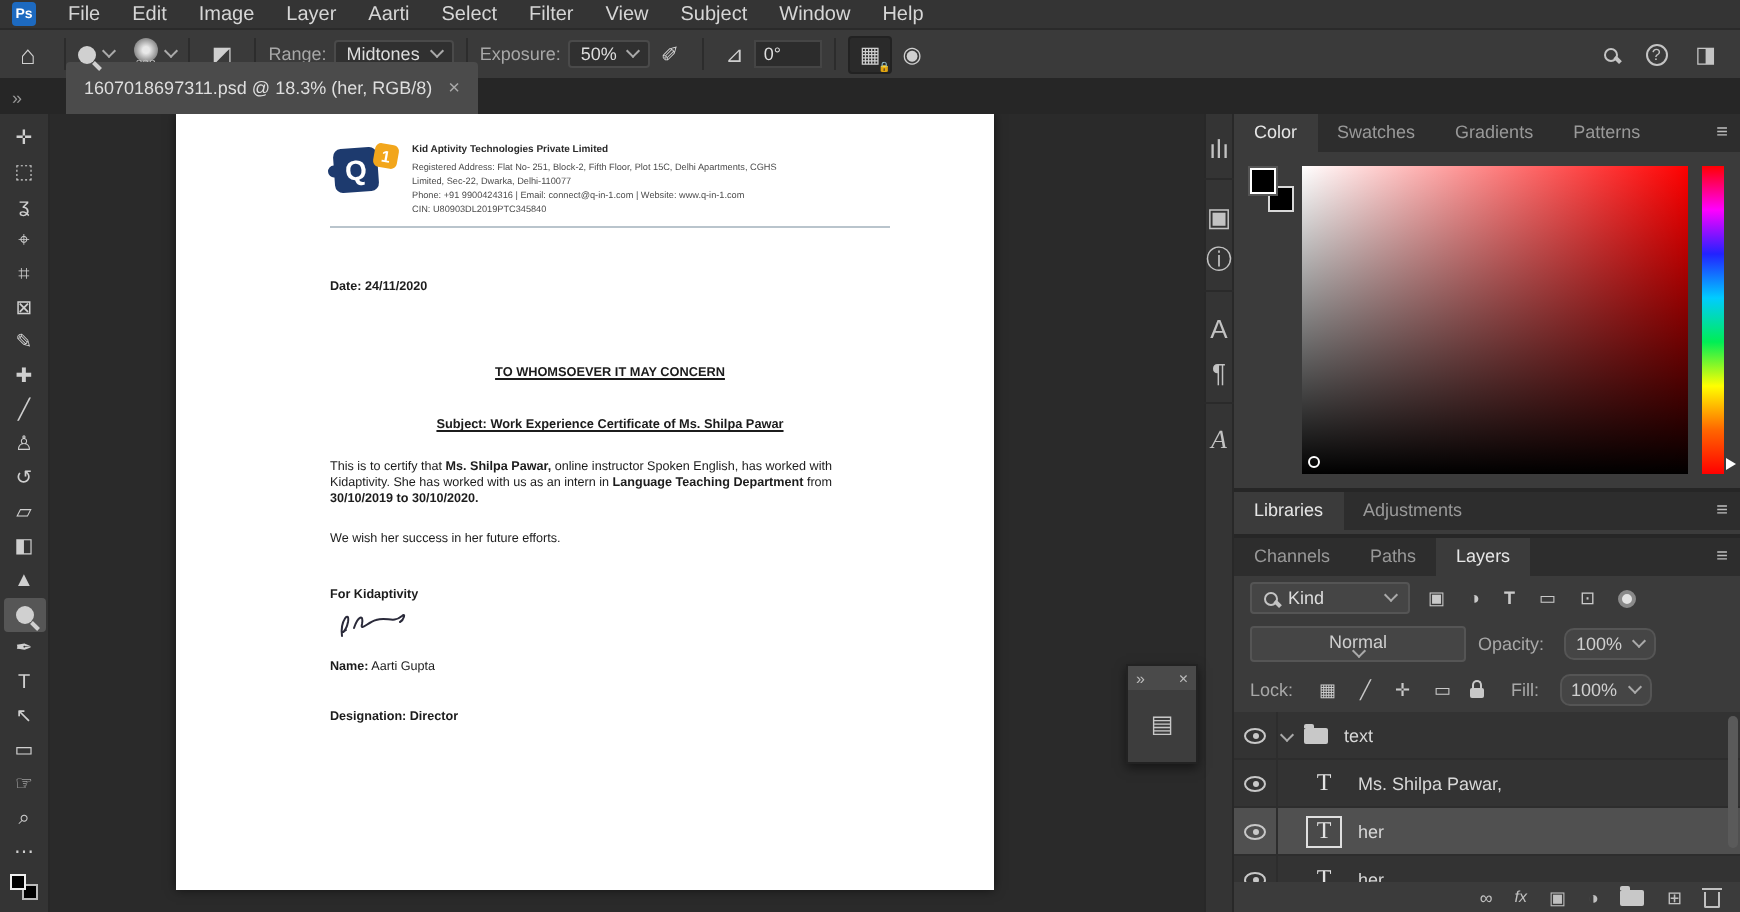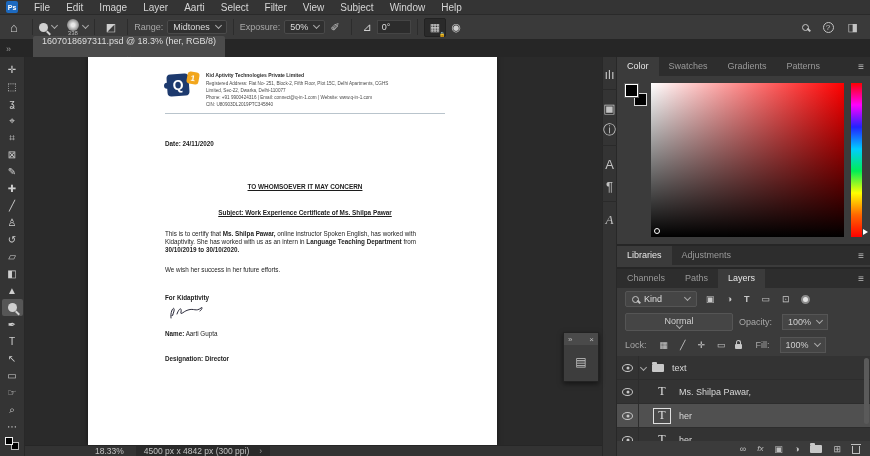--- a/index.html
+++ b/index.html
@@ -41,22 +41,22 @@
   .mag { width:7px; height:7px; border:1.5px solid #c4c4c4; border-radius:50%; position:relative; display:inline-block; }
   .mag::after { content:""; position:absolute; width:4px; height:1.5px; background:#c4c4c4;
                 right:-3px; bottom:-1px; transform:rotate(45deg); }
   .help-ico { width:11px; height:11px; border:1px solid #c4c4c4; border-radius:50%; font-size:8px;
               display:flex; align-items:center; justify-content:center; color:#c4c4c4; }
   .ws-ico { font-size:11px; color:#c4c4c4; }
 
   
   .tabbar { height:17px; background:#262626; display:flex; align-items:flex-end; flex:0 0 17px; }
   .tab-overflow { color:#9a9a9a; font-size:9px; padding:0 8px 3px 6px; }
-  .doc-tab { background:#4b4b4b; color:#dedede; font-size:9px; height:21px; display:flex;
-             align-items:center; gap:8px; padding:0 9px; margin-left:14px; border-radius:2px 2px 0 0;flex-direction:column; }
+  .doc-tab { background:#4b4b4b; color:#dedede; font-size:9px; height:26px; display:flex;
+             align-items:center; gap:8px; padding:0 9px; margin-left:14px; border-radius:2px 2px 0 0; }
   .doc-tab .close { color:#aaa; font-size:10px; }
 
   
   .main { flex:1; display:flex; position:relative; min-height:0; }
 
   
   .toolbar { width:25px; background:#343434; border-right:1px solid #282828; display:flex;
              flex-direction:column; align-items:center; padding-top:4px; flex:0 0 25px; }
   .tool { width:21px; height:17px; display:flex; align-items:center; justify-content:center;
           color:#cfcfcf; font-size:10px; border-radius:2px; }
@@ -122,28 +122,28 @@
              border-radius:50%; }
   .hue { position:absolute; right:8px; top:7px; width:11px; bottom:7px;
          background:linear-gradient(to bottom,#ff0000,#ff00ff,#2222ff,#00ccff,#00ee55,#ffff00,#ff6600,#ff0000); }
   .hue-marker { position:absolute; right:-6px; bottom:2px; width:0; height:0;
                 border-top:3px solid transparent; border-bottom:3px solid transparent;
                 border-right:5px solid #fff; transform:rotate(180deg); }
 
   .layers-panel { flex:1; display:flex; flex-direction:column; min-height:0; }
   .lrow { display:flex; align-items:center; padding:3px 8px; gap:6px; font-size:9px; color:#cfcfcf; }
   .kindbox { background:#454545; border:1px solid #555; border-radius:2px; display:flex; align-items:center;
-             gap:5px; padding:2px 6px; width:72px; color:#ddd; }
+             gap:5px; padding:2px 6px; width:80px; color:#ddd; }
   .ficon { font-size:9px; color:#c9c9c9; padding:0 3px; }
   .ficon.t { font-weight:bold; }
   .switch { width:9px; height:9px; border-radius:50%; background:#e4e4e4; border:2px solid #8a8a8a; margin-left:2px; }
   .selbox { background:#454545; border:1px solid #555; border-radius:2px; display:flex; align-items:center;
             justify-content:space-between; padding:2px 6px;flex-direction:column; }
   .blend { width:108px; }
-  .small-field { background:#454545; border:1px solid #555; border-radius:0; padding:2px 5px;
+  .small-field { background:#454545; border:1px solid #555; border-radius:5px; padding:2px 5px;
                  display:flex; gap:6px; align-items:center; }
   .padlock { width:7px; height:5px; background:#c8c8c8; border-radius:1px; position:relative;
              display:inline-block; margin-top:3px; }
   .padlock::before { content:""; position:absolute; top:-4px; left:1px; width:3px; height:4px;
                      border:1px solid #c8c8c8; border-bottom:none; border-radius:3px 3px 0 0; }
   .layers-list { flex:1; background:#333333; position:relative; overflow:hidden; }
   .layer-row { height:24px; display:flex; align-items:center; border-bottom:1px solid #2d2d2d;
                font-size:9px; color:#d8d8d8; }
   .layer-row.selected { background:#505050; }
   .eye-cell { width:22px; display:flex; align-items:center; justify-content:center; align-self:stretch;
@@ -359,27 +359,20 @@
             </svg>
 
             <div class="l-abs" style="top:273px">
               <span class="l-bold">Name:</span>
               <span>Aarti Gupta</span>
             </div>
             <div class="l-abs l-bold" style="top:298px">Designation: Director</div>
           </div>
         </div>
       </div>
-      <div class="statusbar">
-        <span>18.33%</span>
-        <span class="doc-dims">
-          <span>4500 px x 4842 px (300 ppi)</span>
-          <span class="sb-chev">›</span>
-        </span>
-      </div>
     </div>
 
     <div class="strip">
       <span class="strip-ico">ılı</span>
       <span class="strip-gap"></span>
       <span class="strip-ico">▣</span>
       <span class="strip-ico">ⓘ</span>
       <span class="strip-gap"></span>
       <span class="strip-ico">A</span>
       <span class="strip-ico">¶</span>

